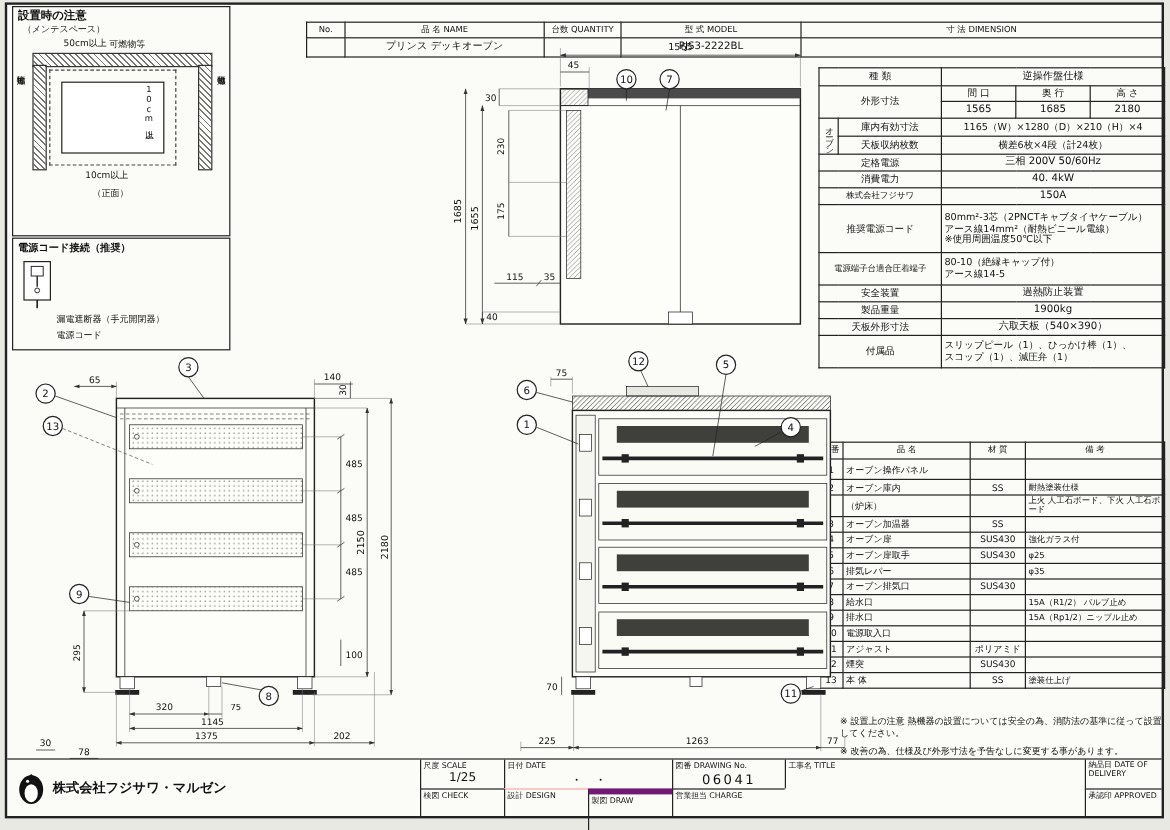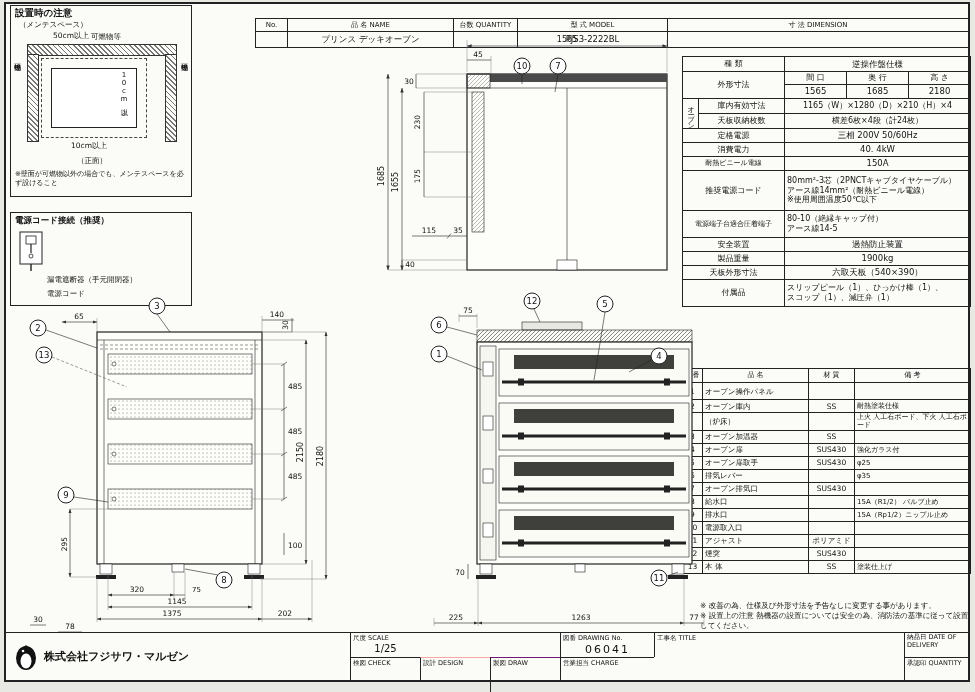--- a/index.html
+++ b/index.html
@@ -72,24 +72,23 @@
     <div class="abs hatch" style="left:16px;top:38px;width:148px;height:10px"></div>
     <div class="abs hatch" style="left:16px;top:48px;width:10px;height:86px"></div>
     <div class="abs hatch" style="left:154px;top:48px;width:10px;height:86px"></div>
     <div class="abs" style="left:30px;top:52px;width:104px;height:78px;border:1px dashed #444"></div>
     <div class="abs" style="left:40px;top:62px;width:84px;height:58px;border:1.3px solid #222;background:#fff"></div>
     <div class="abs vtext small7" style="left:1px;top:52px;height:80px">可燃物等</div>
     <div class="abs vtext small7" style="left:168px;top:52px;height:80px">可燃物等</div>
     <div class="abs vtext small7" style="left:108px;top:65px;height:52px">10cm以上</div>
     <div class="abs small75" style="left:60px;top:135px">10cm以上</div>
     <div class="abs small75" style="left:66px;top:150px">（正面）</div>
-    <div class="abs small7" style="left:4px;top:164px;width:172px;line-height:1.3">※壁面が可燃物以外の場合でも、メンテスペースを必ず設けること</div>
   </div>
 
-  <div class="abs box" style="left:4px;top:208px;width:180px;height:92px">
+  <div class="abs box" style="left:4px;top:194px;width:180px;height:92px">
     <div class="abs" style="left:4px;top:2px;font-size:8.5px;font-weight:bold">電源コード接続（推奨）</div>
     <svg class="abs" style="left:8px;top:18px" width="26" height="40">
       <rect x="1" y="1" width="22" height="32" fill="#fff" stroke="#222"></rect>
       <rect x="7" y="5" width="10" height="8" fill="none" stroke="#222" stroke-width=".8"></rect>
       <line x1="12" y1="13" x2="12" y2="22" stroke="#222" stroke-width="1.2"></line>
       <circle cx="12" cy="25" r="2" fill="none" stroke="#222" stroke-width=".8"></circle>
       <line x1="12" y1="33" x2="12" y2="40" stroke="#222" stroke-width="1.4"></line>
     </svg>
     <div class="abs small75" style="left:36px;top:62px">漏電遮断器（手元開閉器）</div>
     <div class="abs small75" style="left:36px;top:76px">電源コード</div>
@@ -192,21 +191,21 @@
     </tr>
     <tr style="height:14px">
       <td colspan="2" class="c small8">定格電源</td>
       <td colspan="3" class="c">三相 200V 50/60Hz</td>
     </tr>
     <tr style="height:14px">
       <td colspan="2" class="c small8">消費電力</td>
       <td colspan="3" class="c">40. 4kW</td>
     </tr>
     <tr style="height:14px">
-      <td colspan="2" class="c small7">耐熱ビニール電線</td>
+      <td colspan="2" class="c small7">株式会社フジサワ</td>
       <td colspan="3" class="c">150A</td>
     </tr>
     <tr style="height:40px">
       <td colspan="2" class="c small8">推奨電源コード</td>
       <td colspan="3" class="l small8 pre">80mm²-3芯（2PNCTキャブタイヤケーブル）
 アース線14mm²（耐熱ビニール電線）
 ※使用周囲温度50℃以下</td>
     </tr>
     <tr style="height:27px">
       <td colspan="2" class="c small7">電源端子台適合圧着端子</td>
@@ -545,60 +544,64 @@
       <text x="237" y="67" class="bt">4</text>
     </g>
     <g>
       <line x1="245" y1="284" x2="256" y2="280" class="th"></line>
       <circle cx="237" cy="286" r="8" class="bal"></circle>
       <text x="237" y="289" class="bt">11</text>
     </g>
   </svg>
 
   <div class="abs" style="left:694px;top:592px;width:270px">
+    <div class="small75" style="line-height:1.35">※ 設置上の注意 熱機器の設置については安全の為、消防法の基準に従って設置してください。</div>
     <div class="small75" style="line-height:1.35;margin-top:5px">※ 改善の為、仕様及び外形寸法を予告なしに変更する事があります。</div>
-    <div class="small75" style="line-height:1.35">※ 設置上の注意 熱機器の設置については安全の為、消防法の基準に従って設置してください。</div>
   </div>
 
   <div class="abs" style="left:0;top:628px;width:962px;height:48px;border-top:1.5px solid #222">
     <div class="tb-cell" style="left:0;top:0;width:180px;height:48px;border-left:none">
       <svg class="abs" style="left:6px;top:10px" width="28" height="28">
         <ellipse cx="14" cy="15" rx="10" ry="12" fill="#111"></ellipse>
         <ellipse cx="14" cy="18" rx="5.5" ry="7.5" fill="#fff"></ellipse>
         <circle cx="11" cy="8" r="1.3" fill="#fff"></circle>
         <path d="M14,2 L18,6 L10,6 z" fill="#111"></path>
       </svg>
       <div class="abs" style="left:38px;top:16px;font-size:11px;font-weight:bold;white-space:nowrap">株式会社フジサワ・マルゼン</div>
     </div>
     <div class="tb-cell" style="left:344px;top:0;width:70px;height:24px">
       <span class="tb-label">尺度 SCALE</span>
       <span class="tb-value">1/25</span>
     </div>
     <div class="tb-cell" style="left:344px;top:24px;width:70px;height:24px;border-top:1px solid #222">
       <span class="tb-label">検図 CHECK</span>
     </div>
+    <div class="tb-cell" style="left:414px;top:0;width:140px;height:24px">
+      <span class="tb-label">日付 DATE</span>
+      <span class="tb-value">・　・</span>
+    </div>
     <div class="tb-cell" style="left:414px;top:24px;width:70px;height:24px;border-top:1px solid #fca5a5">
       <span class="tb-label">設計 DESIGN</span>
     </div>
-    <div class="tb-cell" style="left:484px;top:24px;width:70px;height:36px;border-top:1px solid #701a75">
+    <div class="tb-cell" style="left:484px;top:24px;width:70px;height:36px;border-top:5px solid #701a75">
       <span class="tb-label">製図 DRAW</span>
     </div>
     <div class="tb-cell" style="left:554px;top:0;width:94px;height:24px">
       <span class="tb-label">図番 DRAWING No.</span>
       <span class="tb-value" style="font-size:11px;letter-spacing:2px">06041</span>
     </div>
     <div class="tb-cell" style="left:554px;top:24px;width:94px;height:24px;border-top:1px solid #222">
       <span class="tb-label">営業担当 CHARGE</span>
     </div>
     <div class="tb-cell" style="left:648px;top:0;width:250px;height:24px">
       <span class="tb-label">工事名 TITLE</span>
     </div>
     <div class="tb-cell" style="left:898px;top:0;width:64px;height:24px;border-right:none">
       <span class="tb-label" style="white-space:normal;line-height:1.2">納品日 DATE OF DELIVERY</span>
     </div>
     <div class="tb-cell" style="left:898px;top:24px;width:64px;height:24px;border-top:1px solid #222">
-      <span class="tb-label">承認印 QUANTITY</span>
+      <span class="tb-label">承認印 APPROVED</span>
     </div>
   </div>
 
 </div>
 
 <div class="abs" style="left:906px;top:697px;font-size:10px">2014. 8</div>
 
 </body></html>

